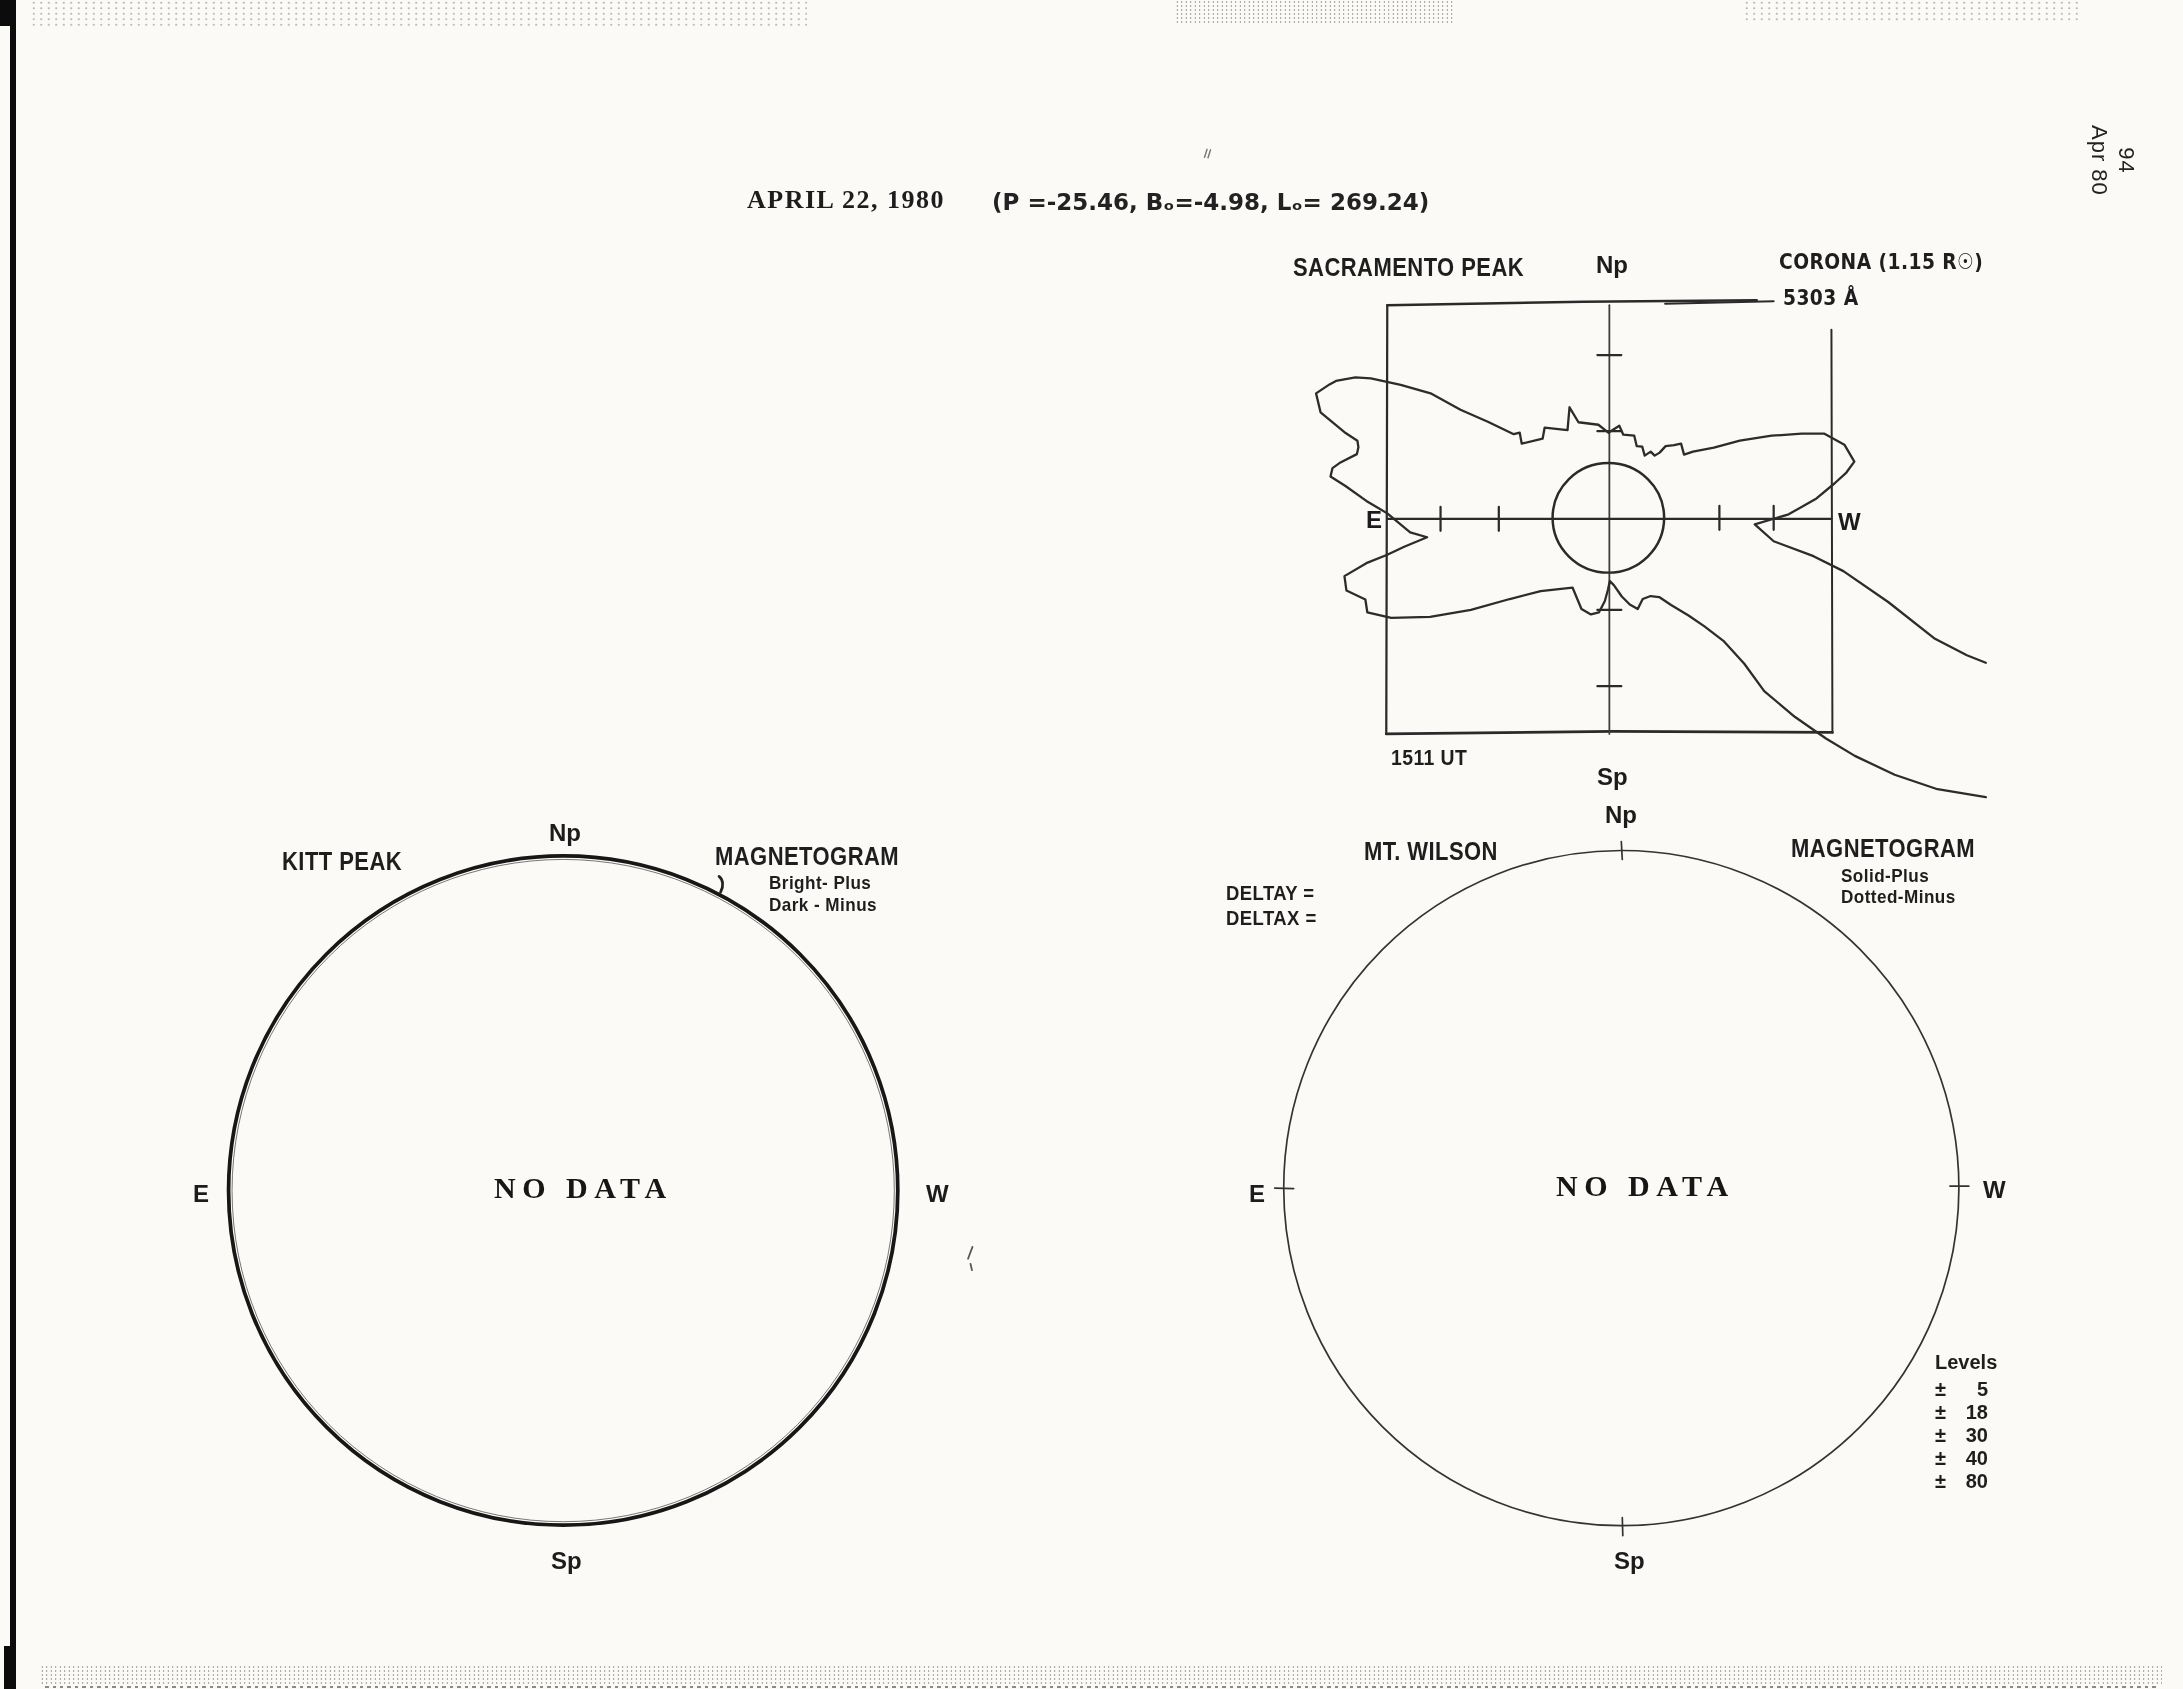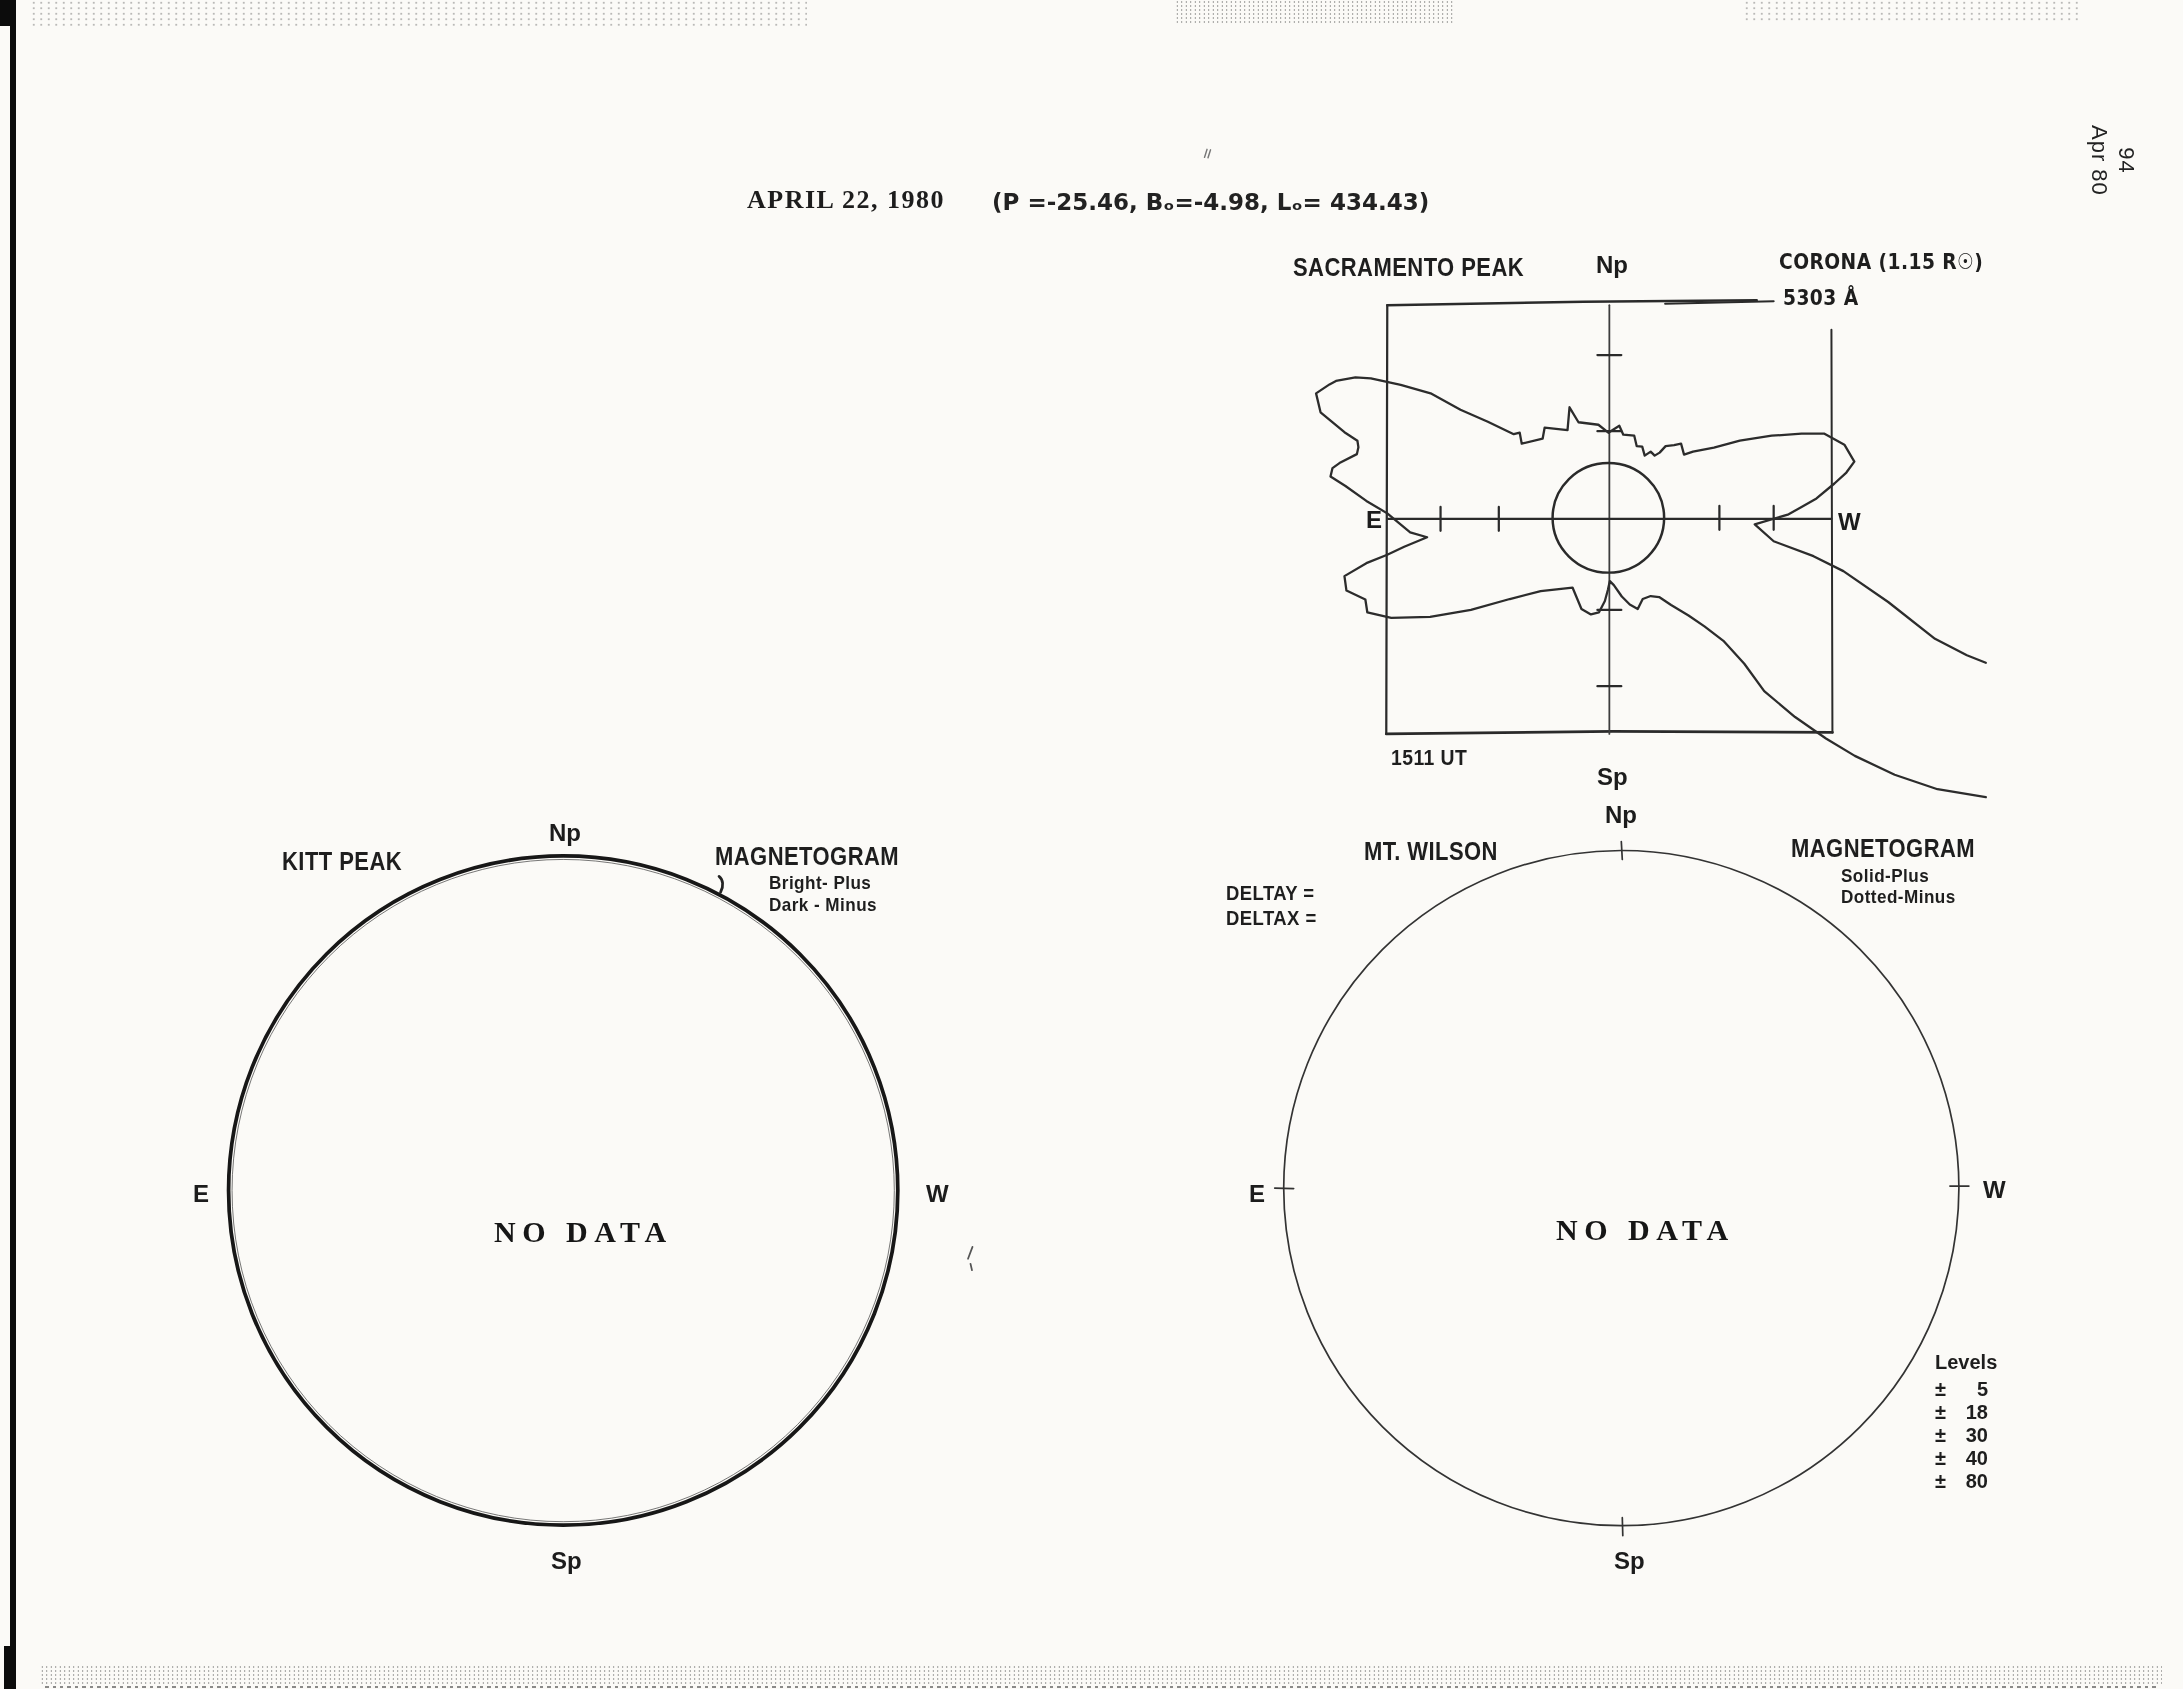--- a/index.html
+++ b/index.html
@@ -7,21 +7,21 @@
     position:relative; width:2183px; height:1689px;
     background:#fbfaf7; overflow:hidden;
     font-family:"Liberation Sans", sans-serif; color:#1d1d1d;
   }
   .abs{position:absolute; white-space:nowrap; transform-origin:0 0;}
   .hand{font-family:"Liberation Sans", sans-serif; font-weight:700; color:#1e1e1e; letter-spacing:0.5px;}
   .cond{transform:scaleX(.88);}
   .cond90{transform:scaleX(.9);}
   .dv{font-family:"DejaVu Sans", sans-serif;}
   .serif{font-family:"Liberation Serif", serif;}
-  .nodata{font-family:"Liberation Serif", serif; font-weight:600; font-size:30px; letter-spacing:6.5px; color:#161616;margin-top:44px;}
+  .nodata{font-family:"Liberation Serif", serif; font-weight:600; font-size:30px; letter-spacing:6.5px; color:#161616;}
   .dir{font-weight:700; font-size:24px; color:#1c1c1c;}
   svg{position:absolute; left:0; top:0;}
   .speckle{position:absolute; background-image:radial-gradient(circle, rgba(70,70,70,.5) 0.6px, transparent 0.8px); background-size:7.5px 5.5px;}
   .speckle.dense{background-size:4.5px 4px; background-image:radial-gradient(circle, rgba(60,60,60,.55) 0.5px, transparent 0.8px);}
   .scanbar{position:absolute; background:#0c0c0c;}
   .margin-note{transform:rotate(90deg); transform-origin:0 0; font-size:22px; line-height:27px; text-align:center; font-weight:400; color:#222; letter-spacing:1px;}
   .levels{font-weight:700; color:#1e1e1e;}
   .levels .title{font-size:20px; margin-bottom:4px;}
   .levels .row{font-size:20px; line-height:23px; display:flex;}
   .levels .sign{width:20px;}
@@ -35,21 +35,21 @@
   <div class="scanbar" style="left:10px; top:0; width:6px; height:1689px;"></div>
   <div class="scanbar" style="left:0; top:0; width:13px; height:26px;"></div>
   <div class="scanbar" style="left:4px; top:1646px; width:8px; height:43px;"></div>
   <div class="speckle" style="left:30px; top:0; width:777px; height:29px;"></div>
   <div class="speckle dense" style="left:1175px; top:0; width:279px; height:25px;"></div>
   <div class="speckle" style="left:1743px; top:0; width:339px; height:23px;"></div>
   <div class="speckle dense" style="left:40px; top:1665px; width:2122px; height:20px;"></div>
   <div style="position:absolute; left:45px; top:1686px; width:2112px; height:2px; background-image:repeating-linear-gradient(90deg, rgba(45,45,45,.55) 0 3.5px, transparent 3.5px 7.5px);"></div>
 
   <div class="abs serif" style="left:747px; top:185px; font-size:26px; font-weight:700; letter-spacing:1.5px;text-align:right;">APRIL 22, 1980</div>
-  <div class="abs dv" style="left:992px; top:189px; font-size:23px; font-weight:700; color:#222;">(P =-25.46,  Bₒ=-4.98,  Lₒ= 434.43)</div>
+  <div class="abs dv" style="left:992px; top:189px; font-size:23px; font-weight:700; color:#222;">(P =-25.46,  Bₒ=-4.98,  Lₒ= 269.24)</div>
 
   <div class="abs margin-note" style="left:2140px; top:125px;">
     <div>94</div>
     <div>Apr 80</div>
   </div>
 
   <svg width="2183" height="1689" viewBox="0 0 4384 3392">
 
     <g fill="none" stroke="#2a2a2a" stroke-linecap="round" stroke-linejoin="round">
       <path d="M2786,613 L3180,606 L3528,603" stroke-width="5"></path>

